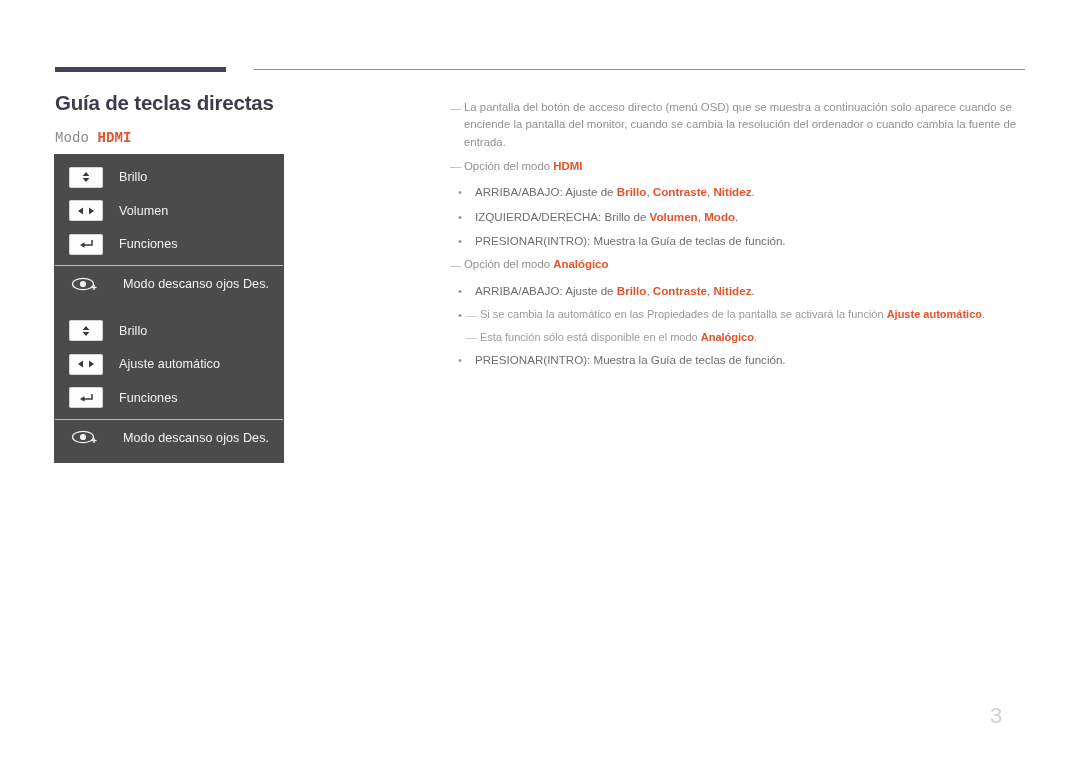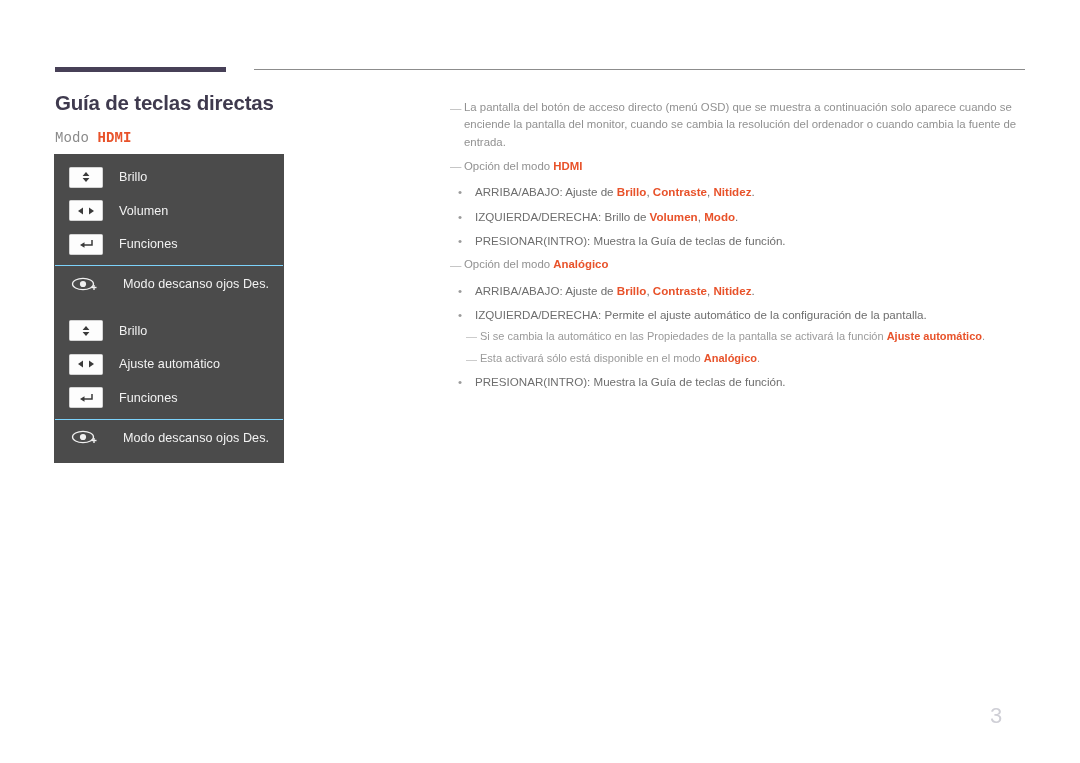--- a/index.html
+++ b/index.html
@@ -345,31 +345,30 @@
     <span class="hl">Analógico</span>
   </div>
 
   <ul class="bullet-list" style="margin-top:8px;">
     <li class="bullet-item">
       <span class="dot">•</span>
       <span>ARRIBA/ABAJO: Ajuste de </span><span class="hl">Brillo</span><span>, </span><span class="hl">Contraste</span><span>, </span><span class="hl">Nitidez</span><span>.</span>
     </li>
     <li class="bullet-item" style="margin-bottom:2px;">
       <span class="dot">•</span>
-      <span>IZQUIERDA/DERECHA: Permite el ajuste automático de la configuración de la pantalla.</span>
     </li>
 
     <div class="sub-note">
       <span class="dash">—</span>
       <span>Si se cambia la automático en las Propiedades de la pantalla se activará la función </span><span class="hl">Ajuste automático</span><span>.</span>
     </div>
 
     <div class="sub-note">
       <span class="dash">—</span>
-      <span>Esta activará sólo está disponible en el modo </span><span class="hl">Analógico</span><span>.</span>
+      <span>Esta función sólo está disponible en el modo </span><span class="hl">Analógico</span><span>.</span>
     </div>
 
     <li class="bullet-item">
       <span class="dot">•</span>
       <span>PRESIONAR(INTRO): Muestra la Guía de teclas de función.</span>
     </li>
   </ul>
 </div>
 
 <div class="page-number">3</div>

